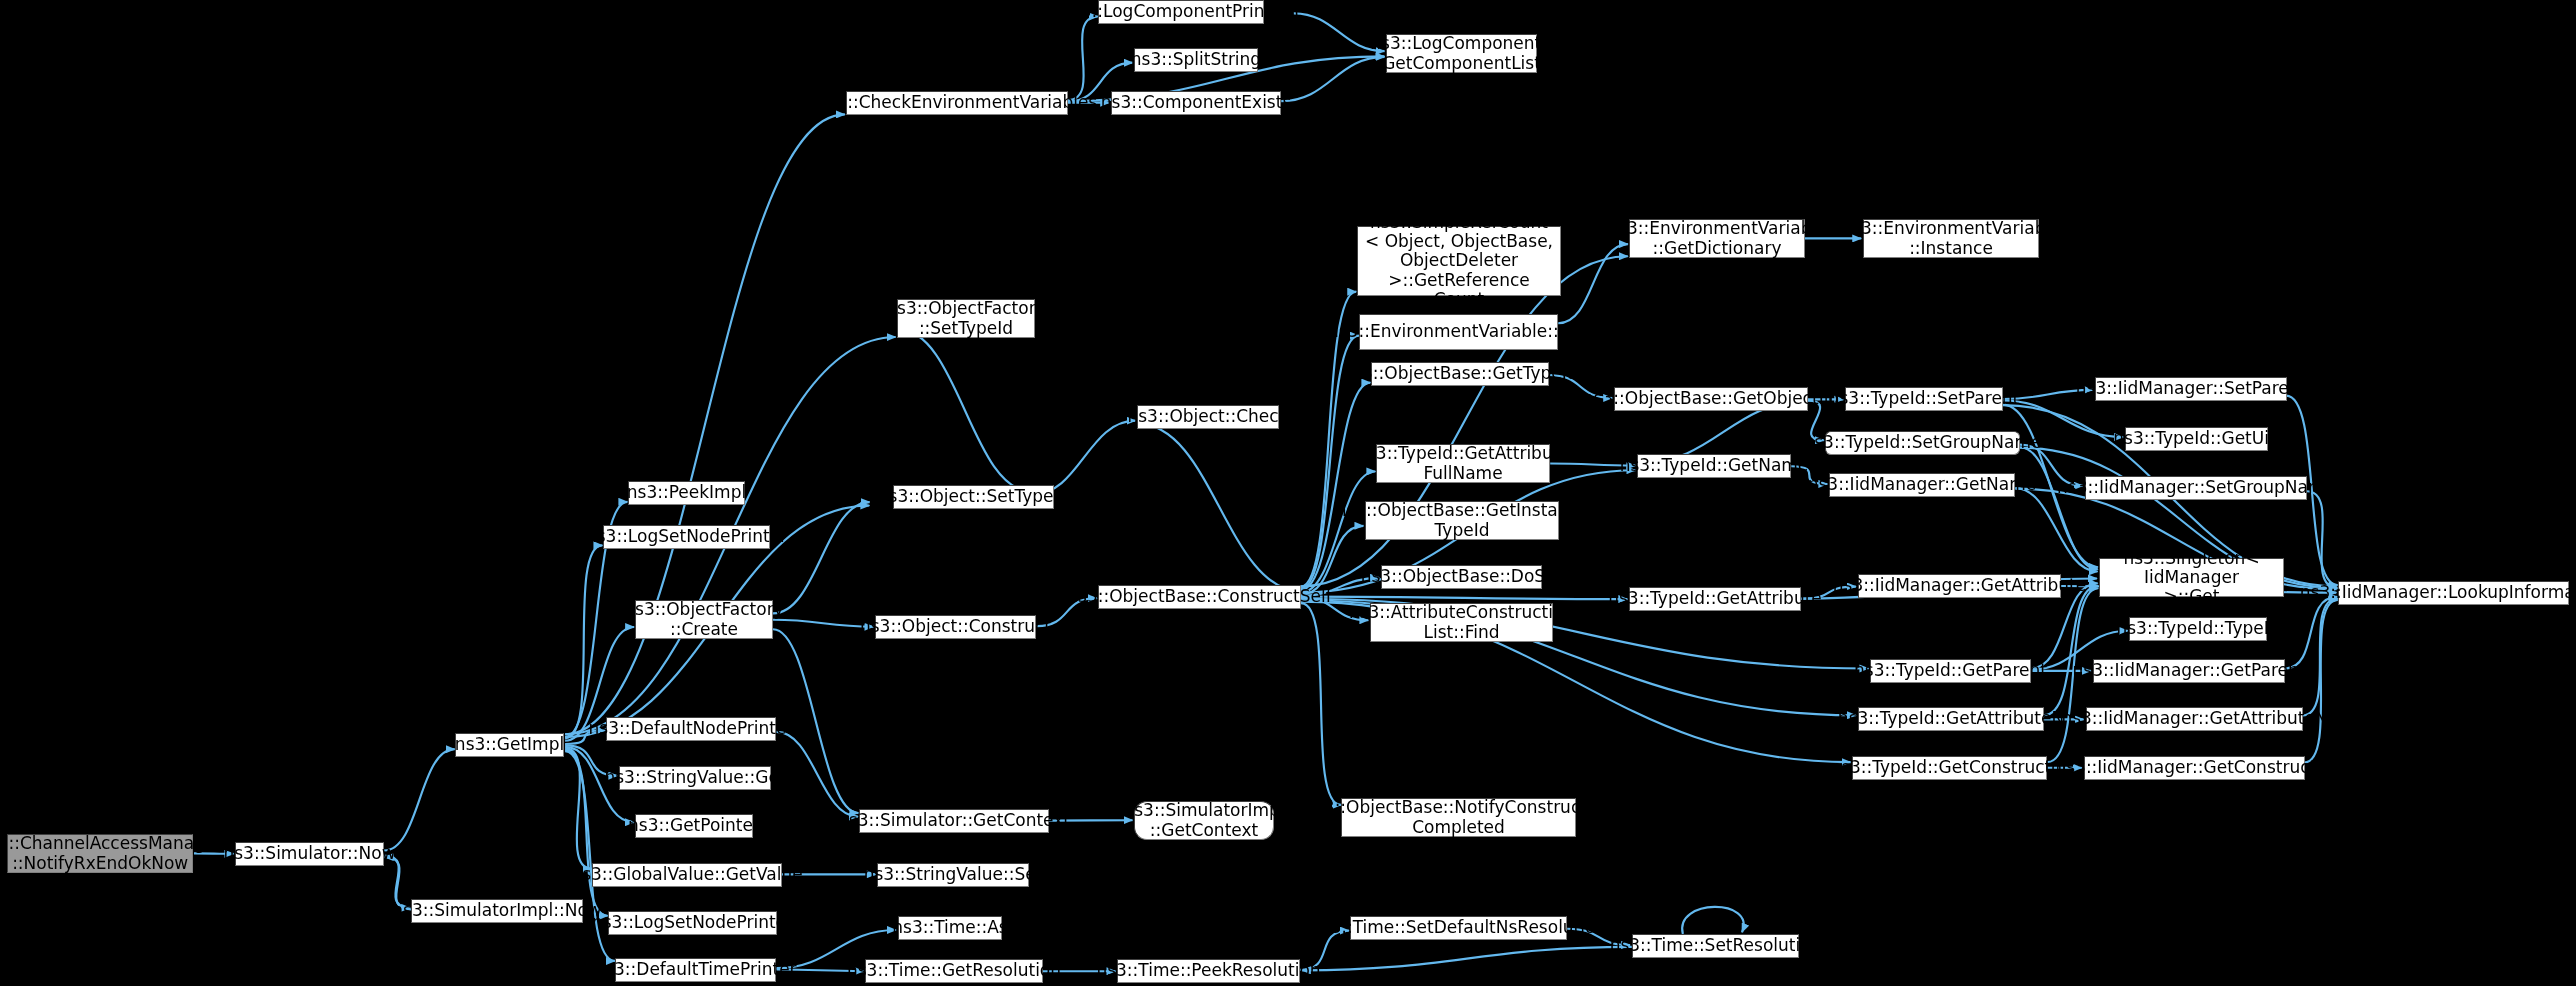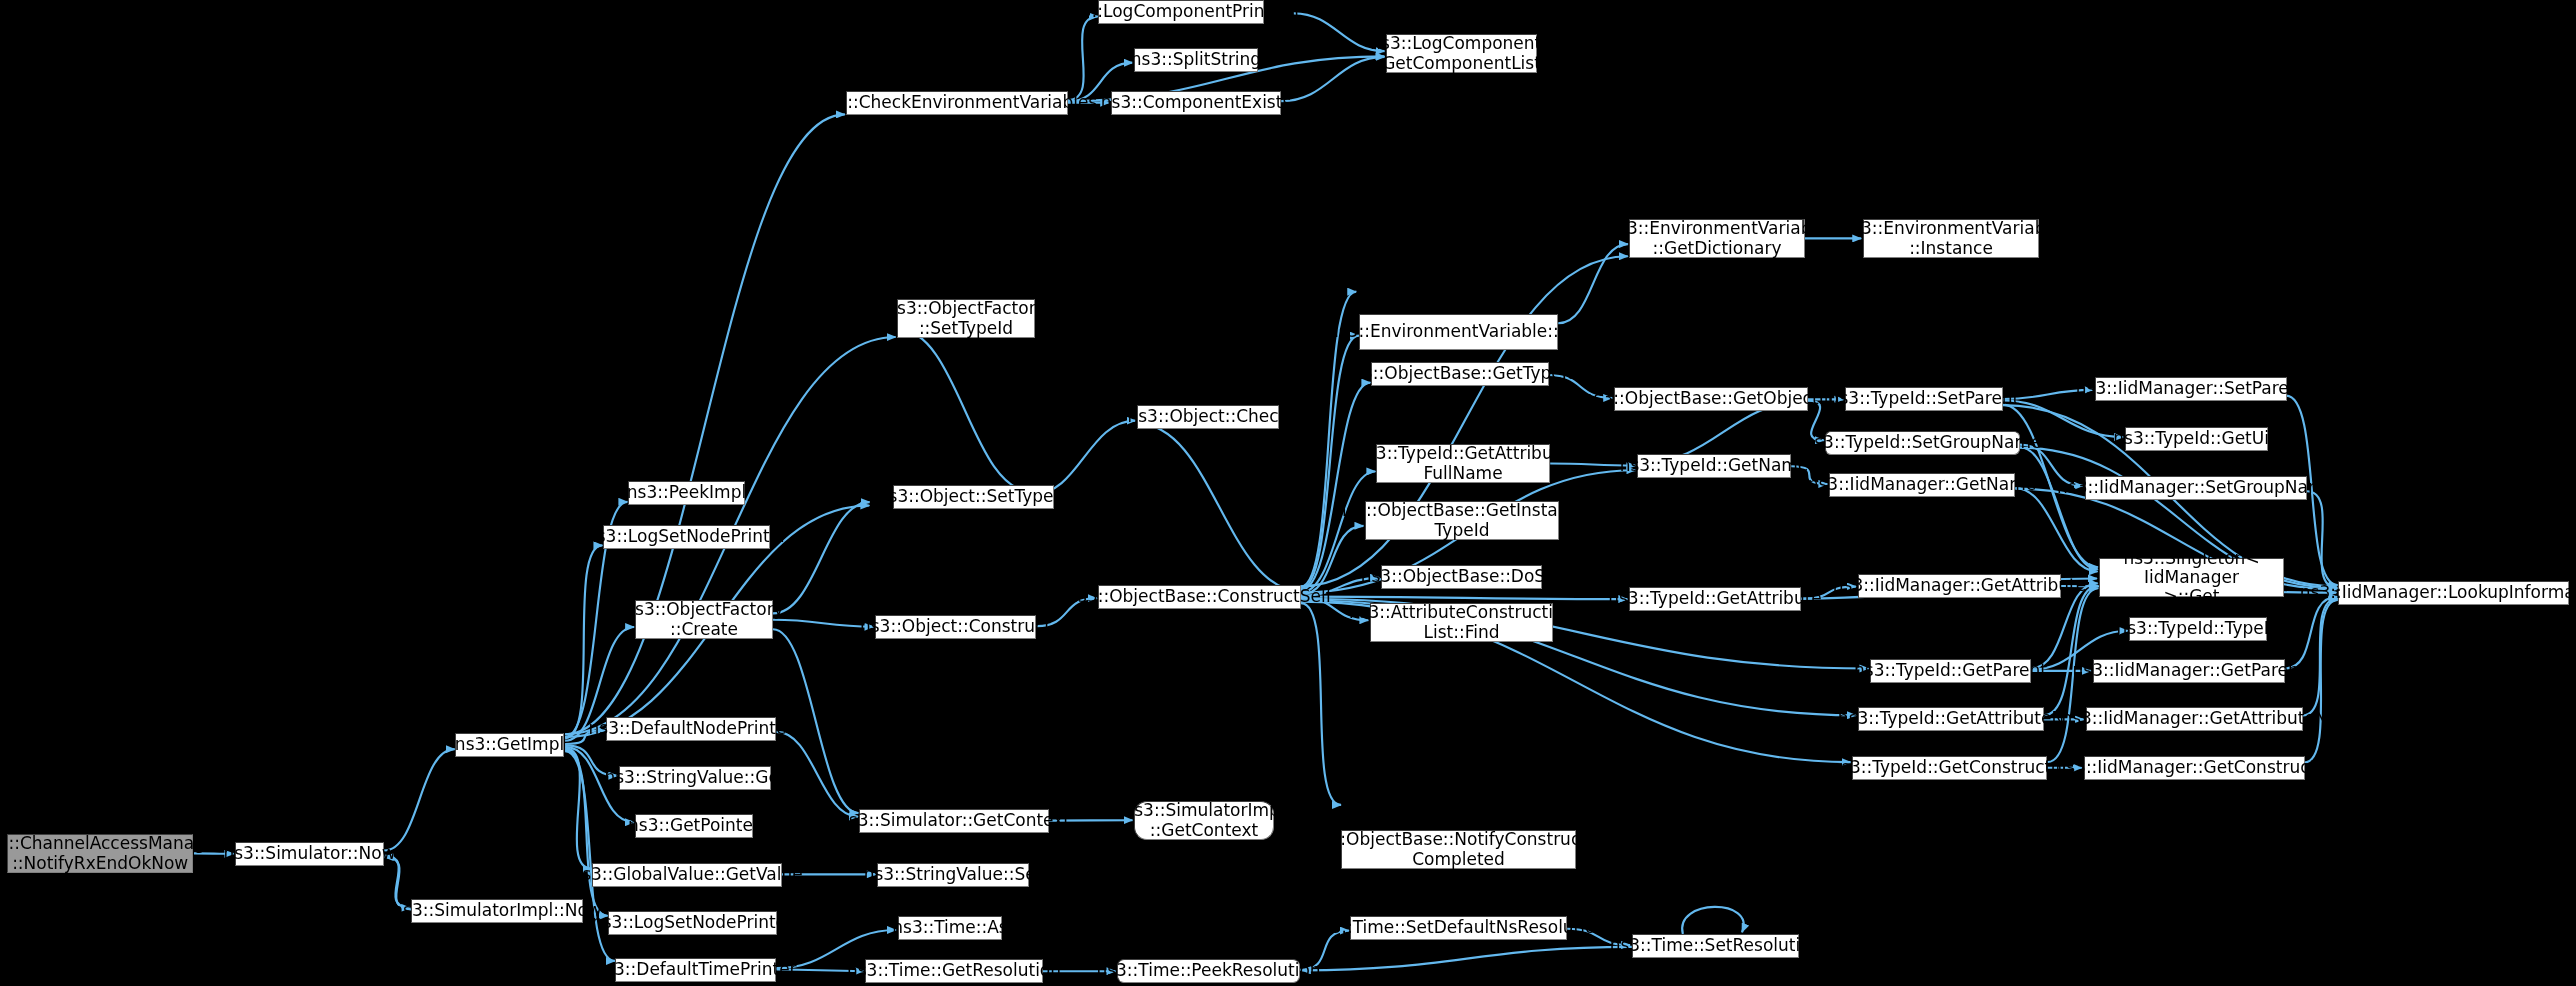--- a/index.html
+++ b/index.html
@@ -134,31 +134,35 @@
     <div class="node" style="left: 877px; top: 863px; width: 152px; height: 24px;">ns3::StringValue::Set</div>
     <div class="node" style="left: 898px; top: 916px; width: 104px; height: 24px;">ns3::Time::As</div>
     <div class="node" style="left: 865px; top: 959px; width: 178px; height: 24px;">ns3::Time::GetResolution</div>
     <div class="node" style="left: 1098px; top: 0px; width: 166px; height: 24px;">ns3::LogComponentPrintList</div>
     <div class="node" style="left: 1134px; top: 48px; width: 124px; height: 24px;">ns3::SplitString</div>
     <div class="node" style="left: 1111px; top: 91px; width: 170px; height: 24px;">ns3::ComponentExists</div>
     <div class="node" style="left: 1137px; top: 405px; width: 142px; height: 24px;">ns3::Object::Check</div>
     <div class="node" style="left: 1098px; top: 585px; width: 203px; height: 24px;">ns3::ObjectBase::ConstructSelf</div>
     <div class="node" style="left: 1134px; top: 801px; width: 140px; height: 39px; border-radius: 13px;">ns3::SimulatorImpl
 ::GetContext</div>
-    <div class="node" style="left: 1117px; top: 959px; width: 183px; height: 24px; border-radius: 7px;">ns3::Time::PeekResolution</div>
+    <div class="node" style="left: 1117px; top: 959px; width: 183px; height: 24px;">ns3::Time::PeekResolution</div>
+    <div class="node" style="left: 1357px; top: 226px; width: 204px; height: 70px;">ns3::SimpleRefCount
+&lt; Object, ObjectBase,
+ ObjectDeleter &gt;::GetReference
+Count</div>
     <div class="node" style="left: 1359px; top: 314px; width: 199px; height: 36px;">ns3::EnvironmentVariable::Get</div>
     <div class="node" style="left: 1371px; top: 362px; width: 178px; height: 24px;">ns3::ObjectBase::GetTypeId</div>
     <div class="node" style="left: 1376px; top: 444px; width: 174px; height: 39px;">ns3::TypeId::GetAttribute
 FullName</div>
     <div class="node" style="left: 1365px; top: 501px; width: 194px; height: 39px;">ns3::ObjectBase::GetInstance
 TypeId</div>
     <div class="node" style="left: 1381px; top: 565px; width: 161px; height: 24px;">ns3::ObjectBase::DoSet</div>
     <div class="node" style="left: 1370px; top: 603px; width: 183px; height: 39px;">ns3::AttributeConstruction
 List::Find</div>
-    <div class="node" style="left: 1341px; top: 798px; width: 235px; height: 39px; margin-top: 32px;">ns3::ObjectBase::NotifyConstruction
+    <div class="node" style="left: 1341px; top: 798px; width: 235px; height: 39px;">ns3::ObjectBase::NotifyConstruction
 Completed</div>
     <div class="node" style="left: 1386px; top: 34px; width: 151px; height: 39px;">ns3::LogComponent::
 GetComponentList</div>
     <div class="node" style="left: 1629px; top: 219px; width: 176px; height: 39px;">ns3::EnvironmentVariable
 ::GetDictionary</div>
     <div class="node" style="left: 1614px; top: 387px; width: 194px; height: 24px;">ns3::ObjectBase::GetObjectIid</div>
     <div class="node" style="left: 1637px; top: 454px; width: 154px; height: 24px;">ns3::TypeId::GetName</div>
     <div class="node" style="left: 1629px; top: 587px; width: 172px; height: 24px;">ns3::TypeId::GetAttribute</div>
     <div class="node" style="left: 1863px; top: 219px; width: 176px; height: 39px;">ns3::EnvironmentVariable
 ::Instance</div>

